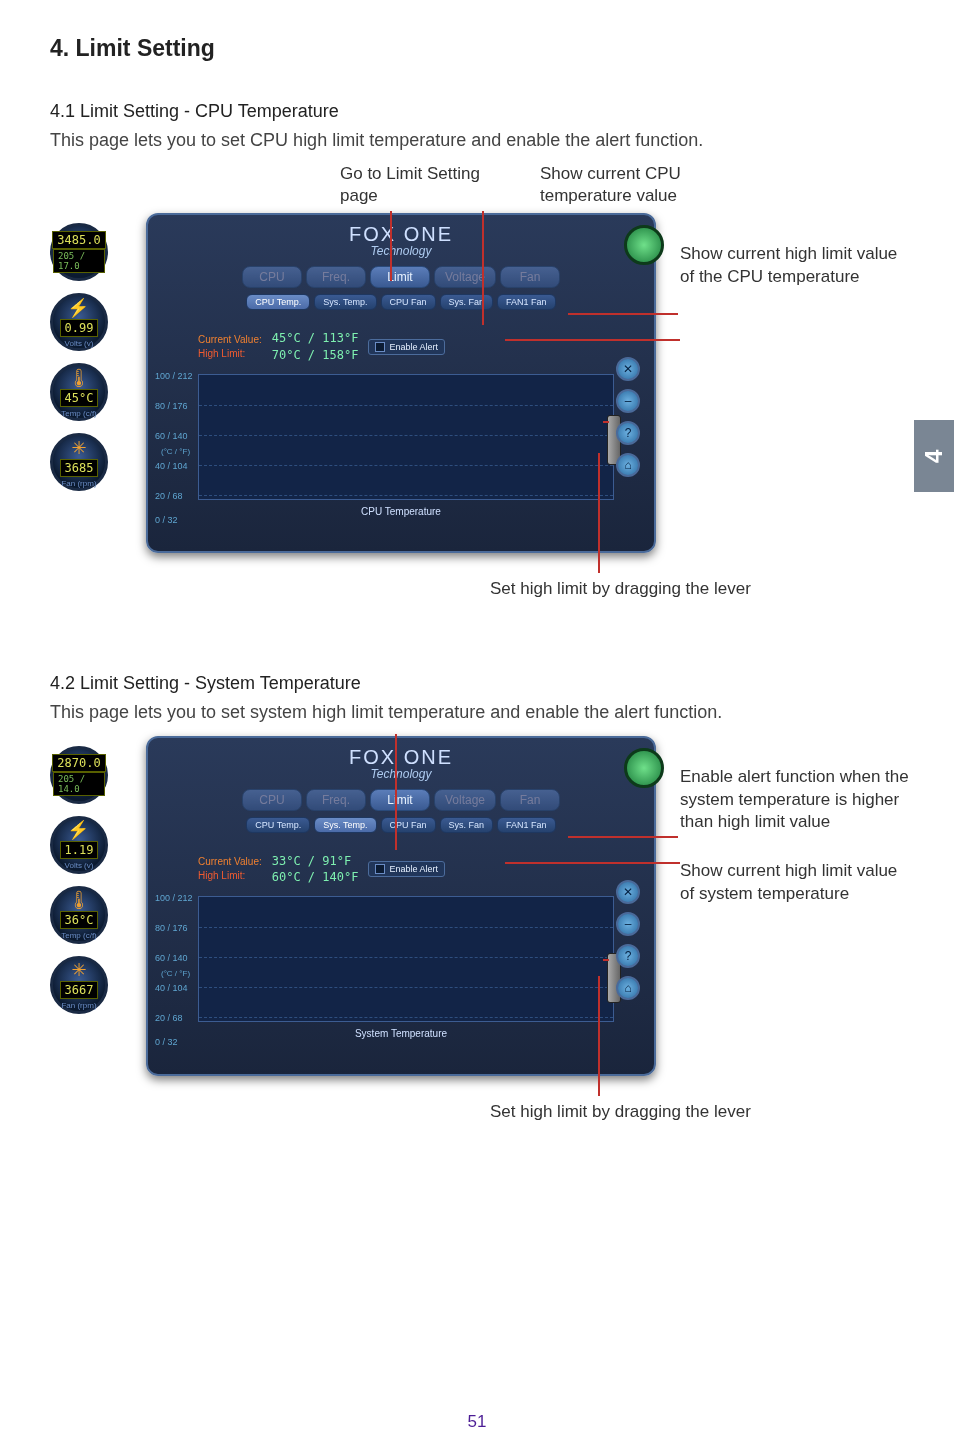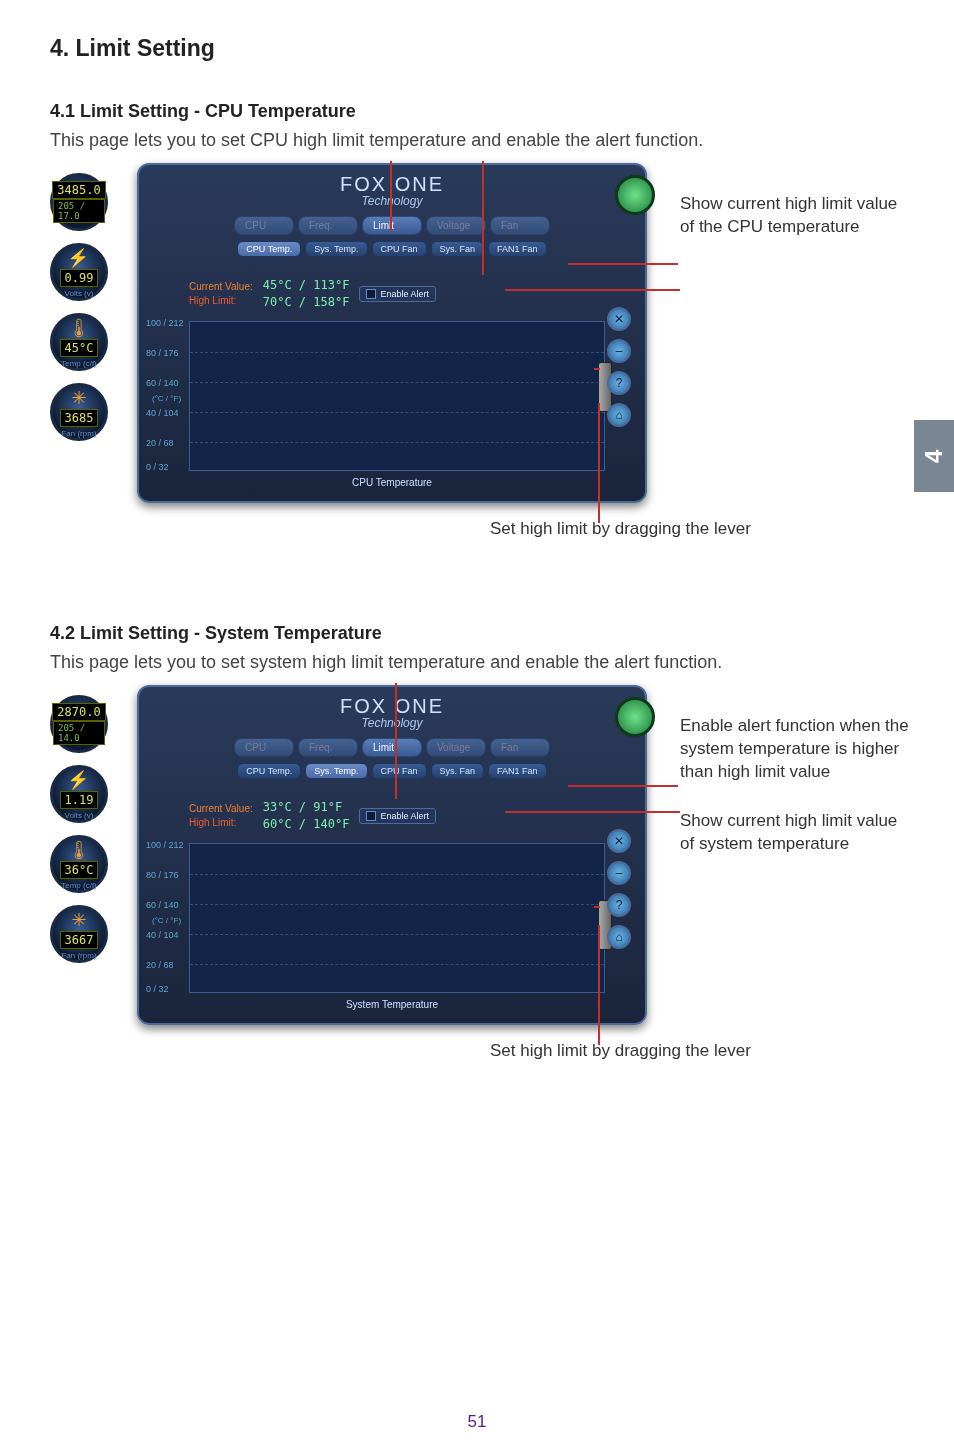--- a/index.html
+++ b/index.html
@@ -13,39 +13,39 @@
     color: #333;
   }
   .page-title {
     font-size: 23px;
     font-weight: bold;
     color: #222;
     margin-bottom: 30px;
   }
   .sub-title {
     font-size: 18px;
-    font-weight: bold;
+    font-weight: normal;
     color: #222;
     margin-bottom: 6px;
     margin-top: 39px;
   }
   .desc {
     font-size: 18px;
     color: #444;
     margin-bottom: 10px;
     line-height: 1.4;
   }
   .section { position: relative; margin-bottom: 40px; }
   .callout-row { position: relative; height: 420px; }
   .top-labels { display: flex; gap: 40px; margin-left: 290px; margin-bottom: 6px; }
   .top-label { font-size: 17px; color: #333; line-height: 1.3; width: 160px; }
 
   .ui-panel {
     position: absolute;
-    left: 87px;
+    left: 96px;
     top: 0;
     width: 510px;
     height: 340px;
     background: linear-gradient(#2a3a5a,#1a253c);
     border: 2px solid #4b6b9a;
     border-radius: 12px;
     box-shadow: 0 4px 10px rgba(0,0,0,.5);
   }
   .panel-title {
     font-family: "Arial Black", sans-serif;
@@ -66,23 +66,24 @@
     display: flex;
     gap: 4px;
     justify-content: center;
     margin-top: 8px;
   }
   .tab {
     background: linear-gradient(#5b7db9,#3a5a92);
     border: 1px solid #2a4a7a;
     border-radius: 8px;
     color: #e9f3ff;
-    font-size: 10px;
+    font-size: 12px;
     padding: 3px 10px;
     min-width: 60px;
+    text-align: center;
   }
   .tab.dim { opacity: .6; color: #aac; }
   .subtabs-row { display: flex; gap: 4px; justify-content: center; margin-top: 6px; }
   .subtab {
     background: linear-gradient(#3a5a92,#25426f);
     border: 1px solid #1e3760;
     border-radius: 6px;
     color: #d6e6ff;
     font-size: 9px;
     padding: 2px 8px;
@@ -101,21 +102,21 @@
   .enable-alert {
     display: inline-flex; align-items: center; gap: 4px;
     background: #21365a; border: 1px solid #4c6c9c; border-radius: 3px;
     padding: 2px 6px; color: #e7f1ff; font-size: 9px;
   }
   .chk { width: 10px; height: 10px; background: #0c1c34; border: 1px solid #6a8cc4; }
 
   .chart-area {
     position: relative;
     margin: 10px 40px 0 50px;
-    height: 150px;
+    height: 126px;
     background: #122447;
     border: 1px solid #3c5c92;
   }
   .y-label { position: absolute; left: -44px; font-size: 9px; color: #5fa5d0; }
   .gridline { position: absolute; left: 0; right: 0; border-top: 1px dashed #2e4e7e; }
   .axis-unit { position: absolute; left: -38px; font-size: 8px; color: #5fa5d0; }
   .slider-handle {
     position: absolute;
     right: -8px;
     width: 14px; height: 50px;
@@ -158,21 +159,21 @@
     top: 30px;
     width: 230px;
     font-size: 17px;
     color: #333;
     line-height: 1.35;
   }
   .annotations-right .block { margin-bottom: 26px; }
   .bottom-annotation {
     position: absolute;
     left: 440px;
-    top: 355px;
+    top: 365px;
     font-size: 17px;
     color: #333;
     line-height: 1.35;
   }
 
   
   .ptr {
     position: absolute;
     background: #c0302c;
     z-index: 50;
@@ -207,20 +208,24 @@
 </style>
 </head>
 <body>
 
 <div class="page-title">4. Limit Setting</div>
 
 <div class="section">
   <div class="sub-title">4.1 Limit Setting - CPU Temperature</div>
   <div class="desc">This page lets you to set CPU high limit temperature and enable the alert function.</div>
 
+  <div class="top-labels">
+    <div class="top-label">Go to Limit Setting page</div>
+    <div class="top-label">Show current CPU temperature value</div>
+  </div>
 
   <div class="callout-row">
 
     <div class="ptr" style="left:340px; top:-2px; width:2px; height:70px"></div>
     <div class="ptr" style="left:432px; top:-2px; width:2px; height:114px"></div>
     <div class="ptr" style="left:518px; top:100px; width:110px; height:2px"></div>
     <div class="ptr" style="left:455px; top:126px; width:175px; height:2px"></div>
     <div class="ptr" style="left:548px; top:240px; width:2px; height:120px"></div>
 
     <div class="gauge-strip">

